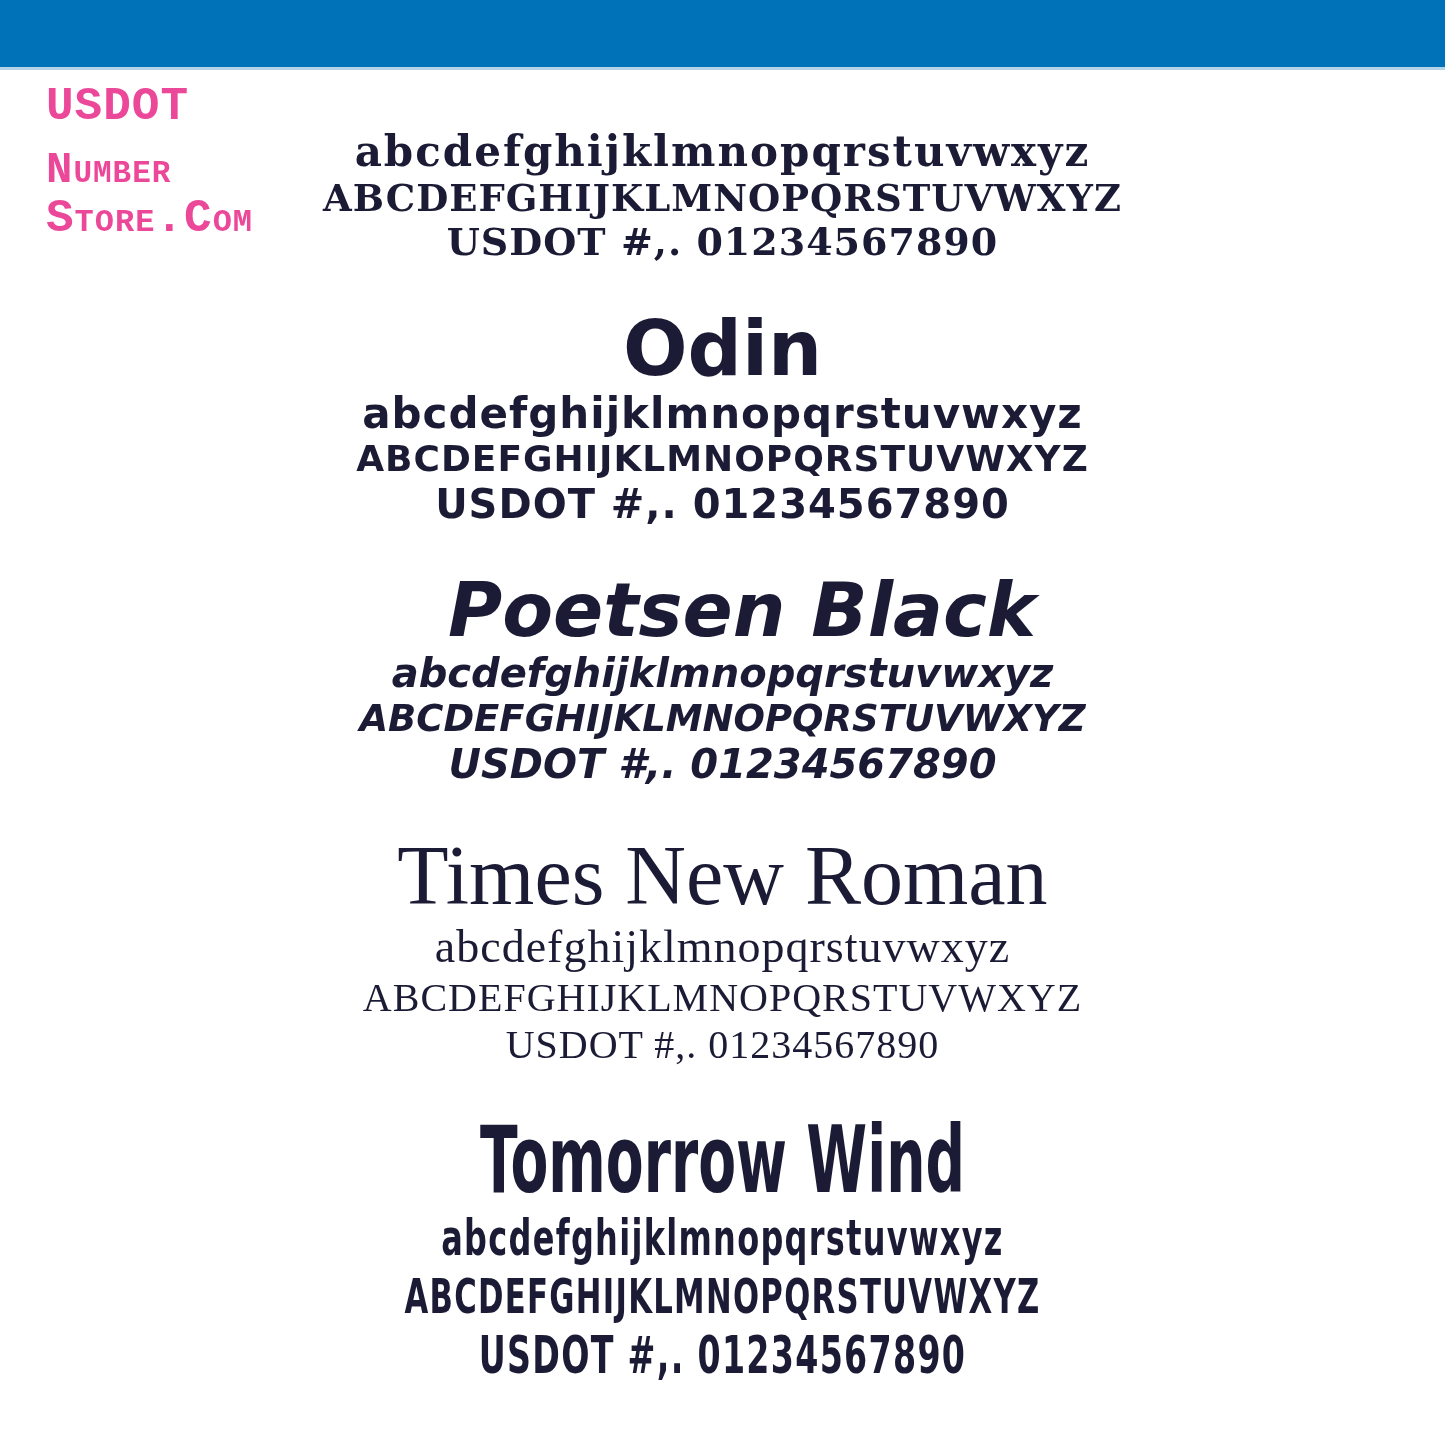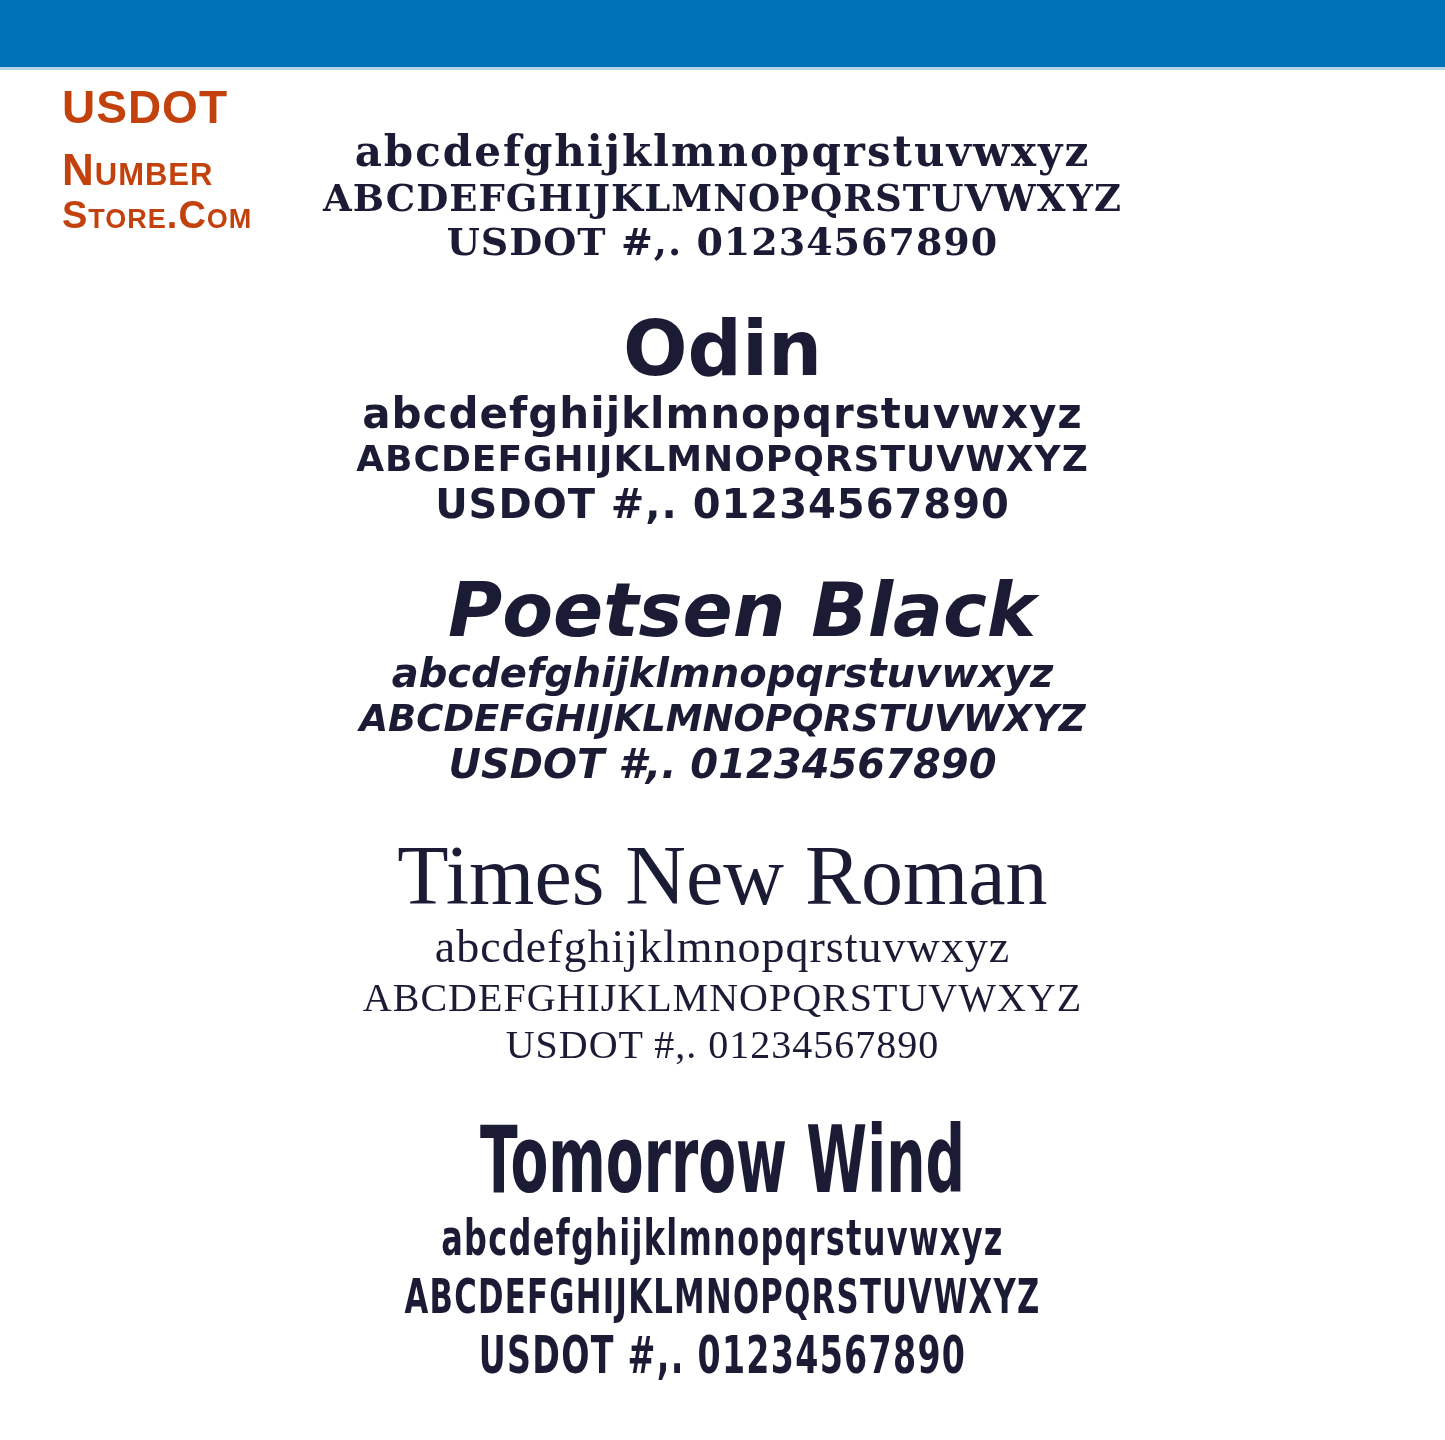--- a/index.html
+++ b/index.html
@@ -9,29 +9,29 @@
     overflow: hidden;
     font-family: "Liberation Sans", sans-serif;
   }
   .top-bar {
     width: 100%; height: 70px;
     background: #0073b8;
     border-bottom: 3px solid #b5d3e9;
   }
   .logo {
     position: absolute;
-    left: 62px; top: 84px;
-    color: #c2410c;
-    font-family: Liberation Sans, sans-serif;
+    left: 46px; top: 84px;
+    color: #ec4899;
+    font-family: Liberation Mono, monospace;
     font-weight: 700;
     line-height: 1.0;
   }
   .logo .l1 { font-size: 46px; letter-spacing: 1px; }
   .logo .l2 { font-size: 44px; font-variant: small-caps; letter-spacing: 1px; margin-top: 18px; }
-  .logo .l3 { font-size: 38px; font-variant: small-caps; letter-spacing: 1px; margin-top: 4px; }
+  .logo .l3 { font-size: 46px; font-variant: small-caps; letter-spacing: 1px; margin-top: 4px; }
 
   .sheet {
     position: absolute;
     left: 0; top: 73px;
     width: 1445px;
     text-align: center;
     color: #1b1b35;
   }
   .specimen { margin-bottom: 44px; }
   .specimen .name { line-height: 1.05; }

